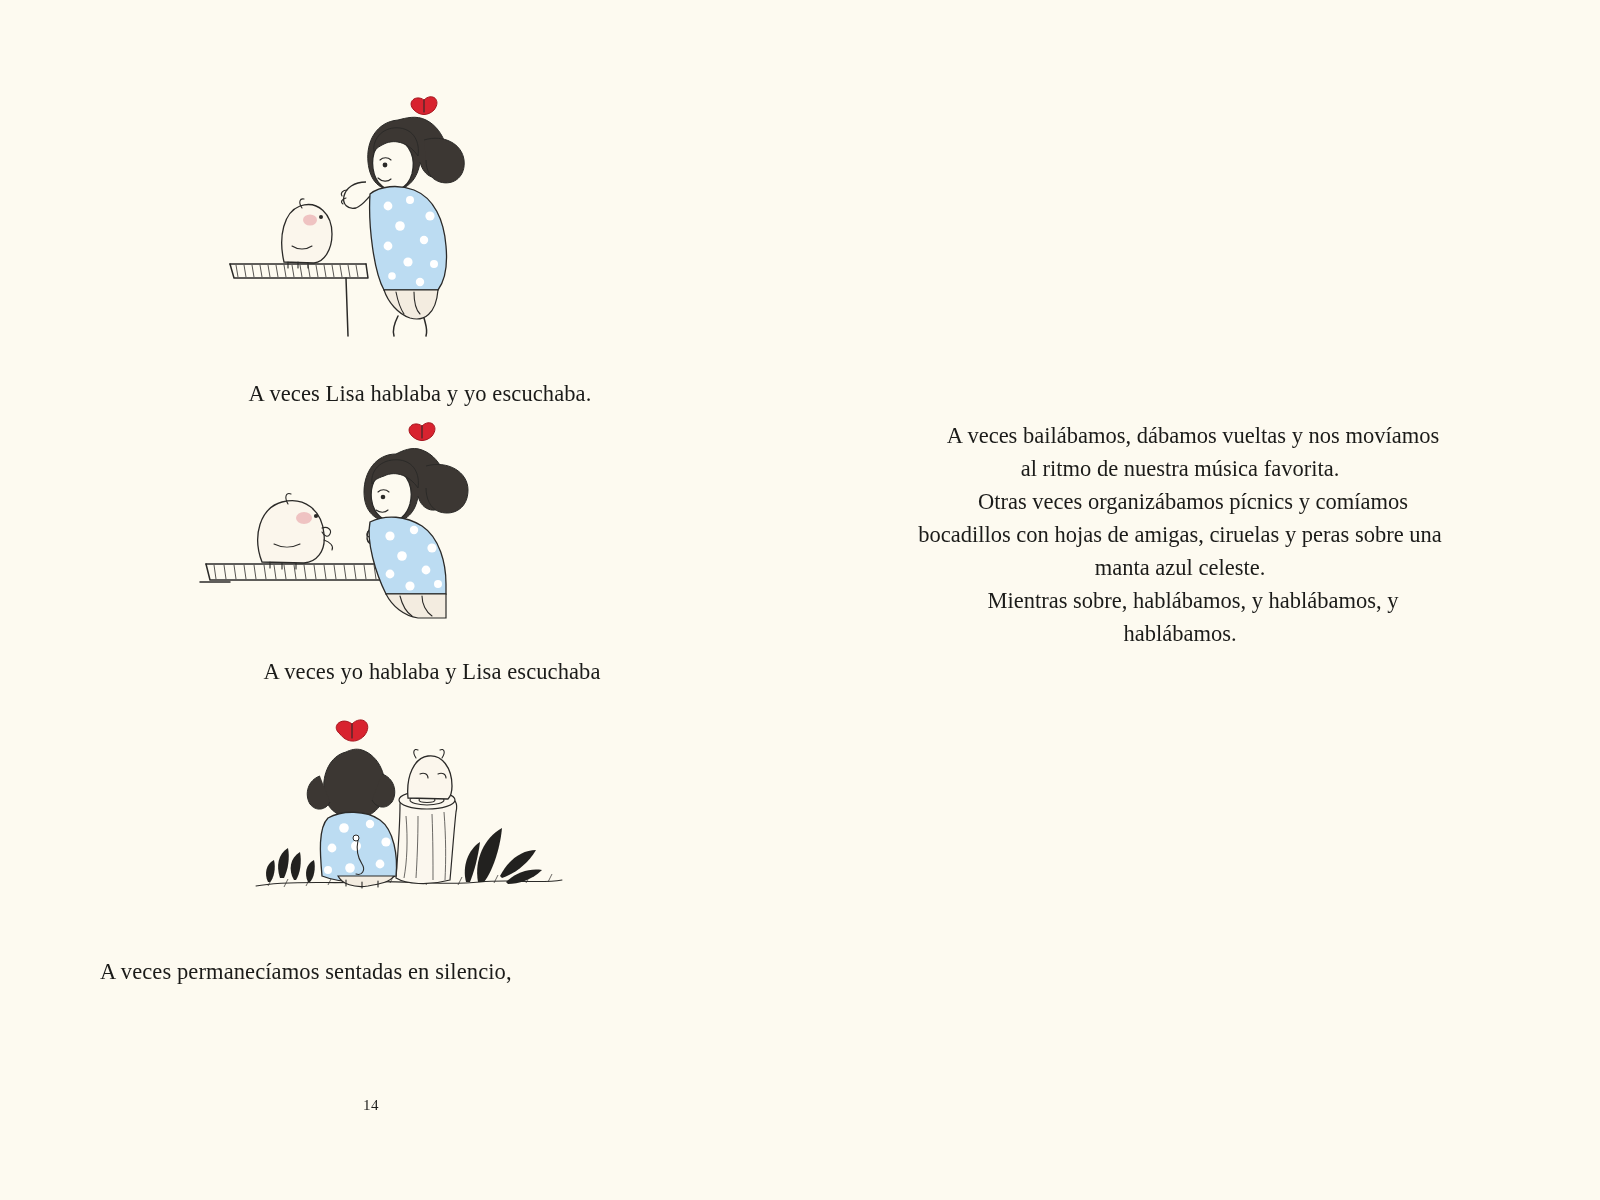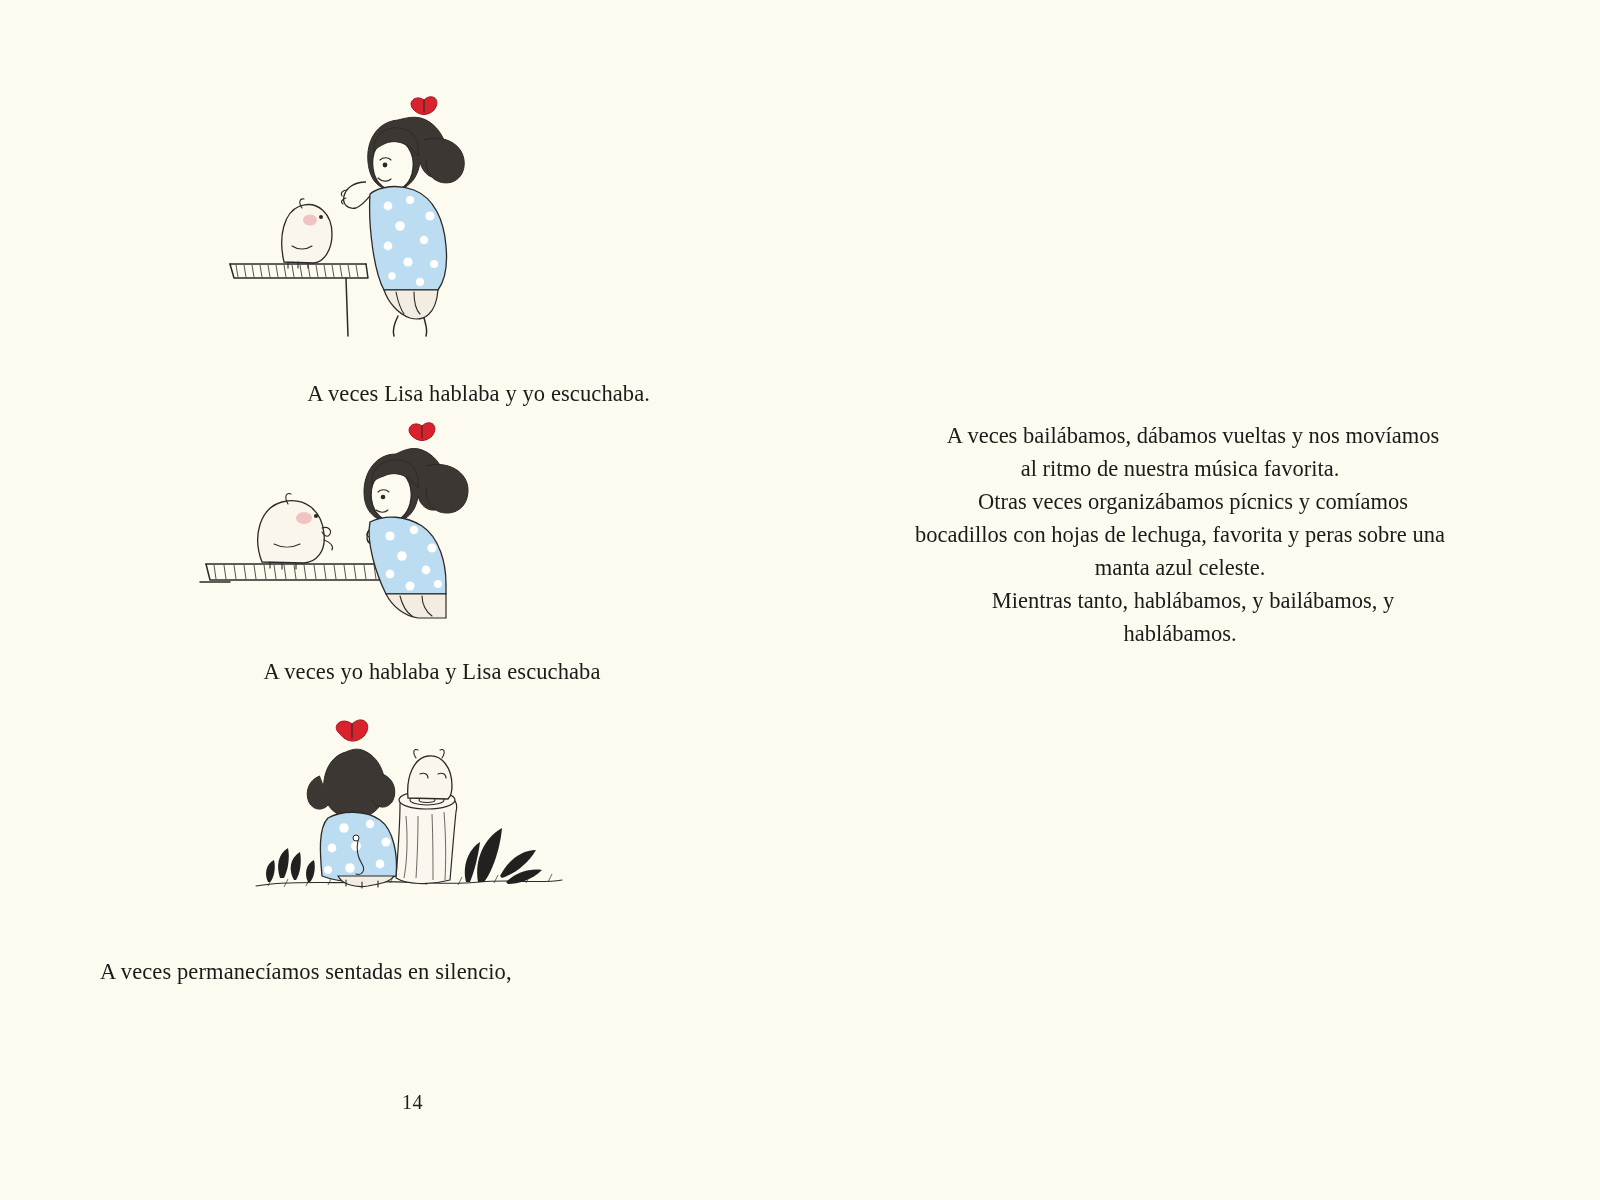--- a/index.html
+++ b/index.html
@@ -51,21 +51,21 @@
     left: 248px;
     top: 86px;
     width: 290px;
     height: 250px;
   }
   #cap-1 {
     position: absolute;
     left: 150px;
     top: 378px;
     width: 500px;
-    text-align: right;
+    text-align: center;
     padding-left: 40px;
     box-sizing: border-box;
   }
   
   #illo-2 {
     position: absolute;
     left: 200px;
     top: 418px;
     width: 330px;
     height: 200px;
@@ -94,24 +94,24 @@
     width: 620px;
     text-align: left;
   }
   #cap-3 .line2 { display:block; }
 
   
   .folio {
     position: absolute;
     bottom: 86px;
     font-family: "Liberation Serif", serif;
-    font-size: 20px;
+    font-size: 15px;
     letter-spacing: 0.5px;
     color: #1d1d1b;
-    text-align: right;
+    text-align: left;
     width: 60px;
   }
   #folio-left { left: 363px; }
 
   
   .body-text {
     position: absolute;
     left: 115px;
     top: 420px;
     width: 530px;
@@ -394,19 +394,19 @@
     <div class="caption" id="cap-3">
       <span class="line1">A veces permanecíamos sentadas en silencio,</span>
     </div>
 
     <div class="folio" id="folio-left">14</div>
   </div>
 
   <div class="page page-right">
     <div class="body-text">
       <p>A veces bailábamos, dábamos vueltas y nos movíamos al ritmo de nuestra música favorita.</p>
-      <p>Otras veces organizábamos pícnics y comíamos bocadillos con hojas de lechuga, favorita y peras sobre una manta azul celeste.</p>
-      <p>Mientras tanto, hablábamos, y bailábamos, y hablábamos.</p>
+      <p>Otras veces organizábamos pícnics y comíamos bocadillos con hojas de amigas, ciruelas y peras sobre una manta azul celeste.</p>
+      <p>Mientras sobre, hablábamos, y hablábamos, y hablábamos.</p>
     </div>
 
   </div>
 
 </div>
 
 </body></html>

